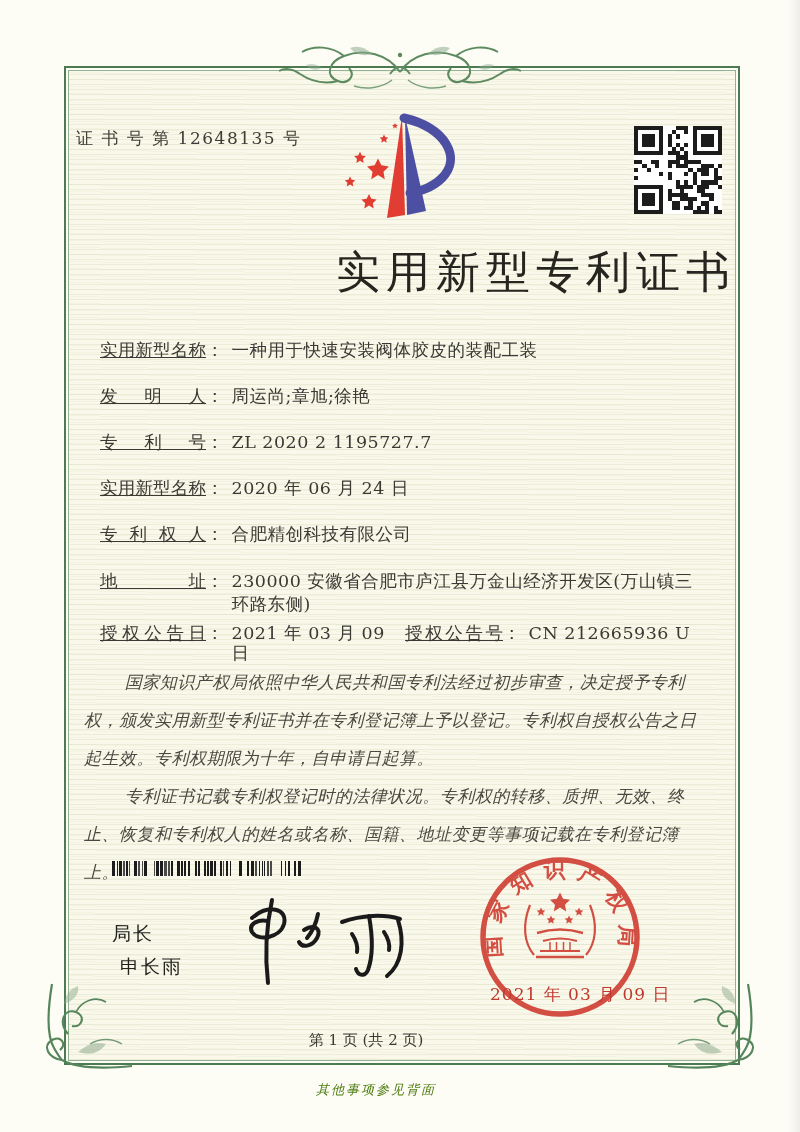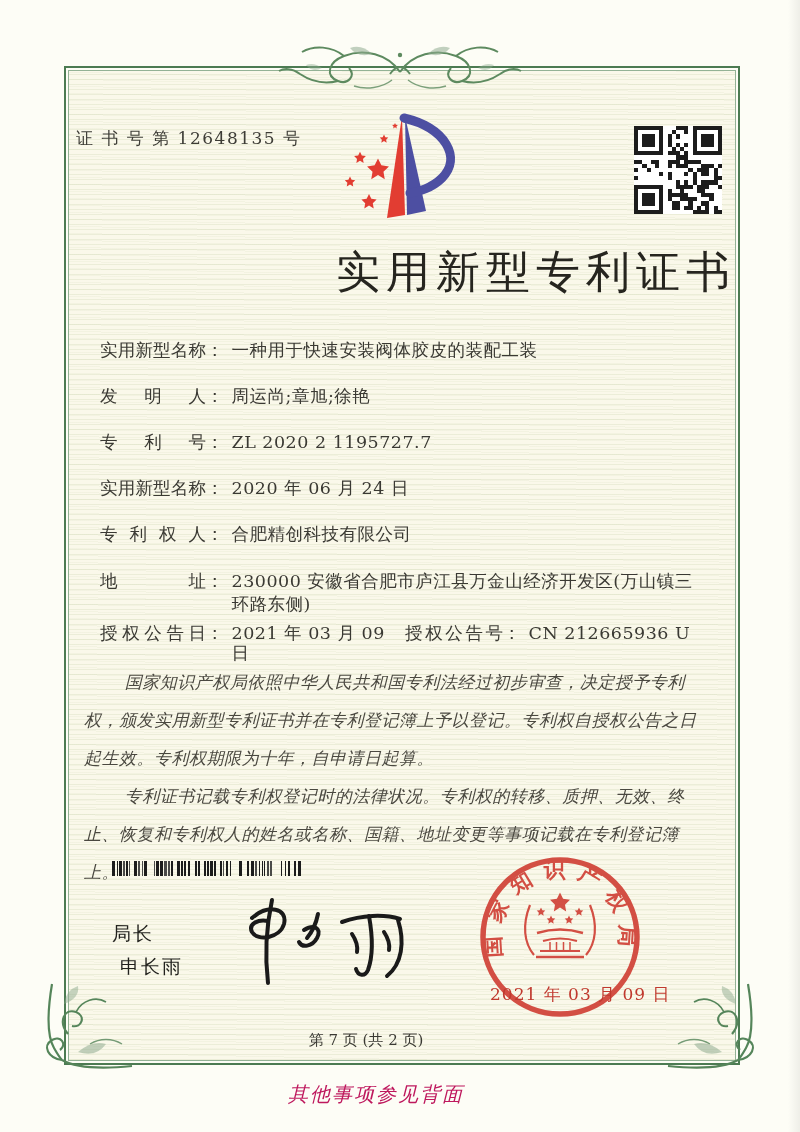--- a/index.html
+++ b/index.html
@@ -24,41 +24,41 @@
       repeating-linear-gradient(1.2deg, rgba(160,180,122,.08) 0 1px, rgba(0,0,0,0) 1px 7px);
   }
   .abs{position:absolute;}
   .cert-no{left:76px; top:127px; font-size:17px; letter-spacing:1.5px; color:#3d3c36;}
   .title{left:64px; top:243px; width:672px; text-align:right;
     font-size:44px; letter-spacing:6px; color:#26251f; font-weight:normal;}
   .fields{left:100px; top:340px; width:604px; font-size:17.5px; color:#3a3933;}
   .frow{display:flex; line-height:20px; margin-bottom:26px;}
   .frow.address{line-height:23px; margin-bottom:7px;}
   .flabel{display:inline-block; width:106px; flex:0 0 106px;
-    text-align:justify; text-align-last:justify;}
+    text-align:justify; text-align-last:justify;text-decoration:underline;}
   .fcolon{flex:0 0 14px; margin-right:8px;}
   .fvalue{flex:1 1 auto; letter-spacing:.5px;}
   .pairrow{display:flex;}
   .pair-left{display:flex; width:305px; flex:0 0 305px;}
   .pair-right{display:flex;}
   .pair-right .flabel{width:98px; flex:0 0 98px;}
   .body-text{left:84px; top:663px; width:624px; font-size:17px; line-height:38px;
     color:#4a4840; font-style:italic; letter-spacing:.5px;}
   .body-text p{margin:0; text-indent:2.4em;}
   .barcode{left:112px; top:861px; width:196px; height:15px;}
   .officer-title{left:112px; top:921px; font-family:"DejaVu Sans","Liberation Sans",sans-serif;
     font-size:19px; color:#21211d; letter-spacing:2px;}
   .officer-name{left:120px; top:954px; font-family:Liberation Mono, monospace;
     font-size:19px; color:#21211d; letter-spacing:2px;}
   .signature{left:232px; top:886px; width:178px; height:104px;}
   .seal{left:478px; top:855px; width:164px; height:164px; opacity:.92;}
   .seal-date{left:490px; top:983px; font-size:17px; color:#c0392e; letter-spacing:1px; z-index:5;}
   .page-indicator{left:30px; top:1031px; width:672px; text-align:center; font-size:15px; color:#3a3933;}
-  .back-note{left:40px; top:1081px; width:672px; text-align:center; font-size:20px;
-    font-style:italic; color:#be185d; letter-spacing:2px;}
+  .back-note{left:40px; top:1081px; width:672px; text-align:center; font-size:13px;
+    font-style:italic; color:#4d7c0f; letter-spacing:2px;}
   .qr{left:634px; top:126px; width:88px; height:88px;}
   .logo{left:338px; top:112px; width:132px; height:112px;}
   .orn-top{left:278px; top:40px; width:244px; height:62px;}
   .orn-bl{left:38px; top:982px; width:98px; height:92px;}
   .orn-br{left:664px; top:982px; width:98px; height:92px;}
 </style>
 </head>
 <body>
 
 <svg width="0" height="0" style="position:absolute">
@@ -375,16 +375,16 @@
       <path d="M-10,11 L-10,19 M-3.5,11 L-3.5,19 M3.5,11 L3.5,19 M10,11 L10,19" stroke-width="1.5"></path>
       <path d="M-20,20 L20,20"></path>
       <path d="M-24,26 L24,26" stroke-width="2.5"></path>
       <path d="M-30,-26 C-38,-6 -36,12 -26,24" stroke-width="2.2"></path>
       <path d="M30,-26 C38,-6 36,12 26,24" stroke-width="2.2"></path>
     </g>
   </svg>
 
   <div class="abs seal-date">2021 年 03 月 09 日</div>
 
-  <div class="abs page-indicator">第 7 页 (共 2 页)</div>
+  <div class="abs page-indicator">第 1 页 (共 2 页)</div>
   <div class="abs back-note">其他事项参见背面</div>
 
 </div>
 
 </body></html>

